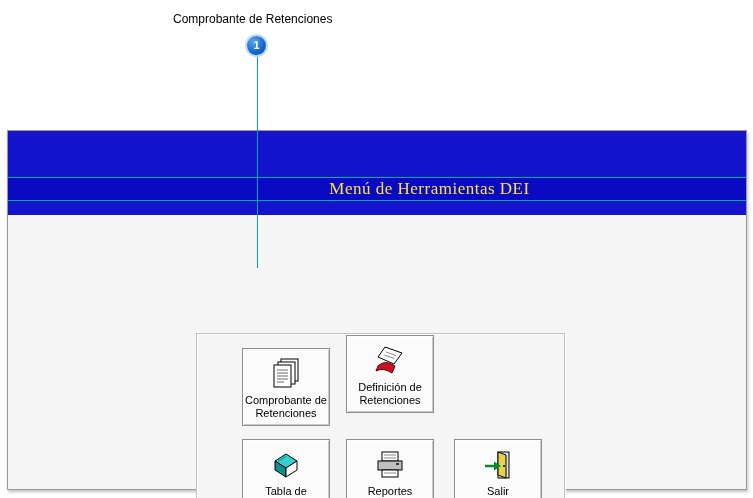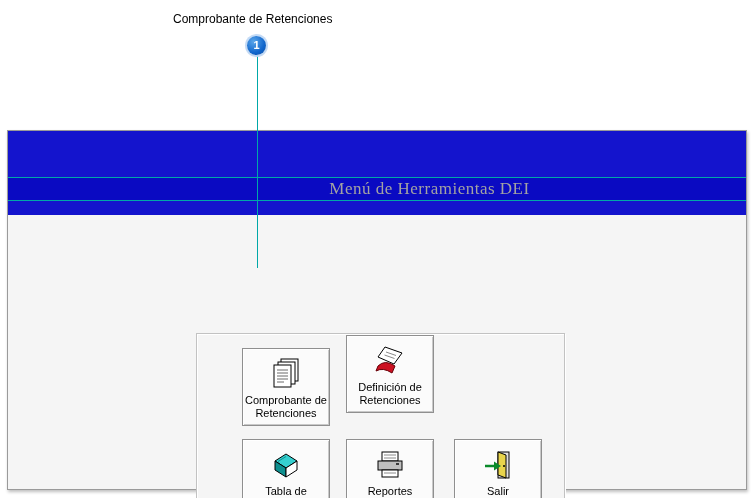--- a/index.html
+++ b/index.html
@@ -22,21 +22,21 @@
     border:1px solid #9a9a9a;box-sizing:border-box;background:#f5f5f5;
     box-shadow:1px 2px 3px rgba(0,0,0,.25);
   }
   .band-top{position:absolute;left:0;top:0;width:100%;height:46px;background:#1414cd;}
   .title-band{
     position:absolute;left:0;top:46px;width:100%;height:24px;background:#0a0ac2;
     border-top:1px solid #00a8a8;border-bottom:1px solid #00a8a8;box-sizing:border-box;
   }
   .title-band .title-text{
     display:block;text-align:center;padding-left:105px;
-    font-family:"Liberation Serif", serif;font-size:17px;color:#a3a3a3;line-height:22px;
+    font-family:"Liberation Serif", serif;font-size:17px;color:#fde047;line-height:22px;
     letter-spacing:.5px;white-space:nowrap;
   }
   .band-mid{position:absolute;left:0;top:70px;width:100%;height:14px;background:#1414cd;}
   .window-body{position:absolute;left:0;top:84px;width:100%;bottom:0;background:#f5f5f5;}
 
   
   .menu-groupbox{
     position:absolute;left:188px;top:118px;width:369px;height:196px;box-sizing:border-box;
     border:1px solid #c2c2c2;box-shadow:inset 1px 1px 0 #ffffff, 1px 1px 0 #ffffff;
     background:#f5f5f5;

